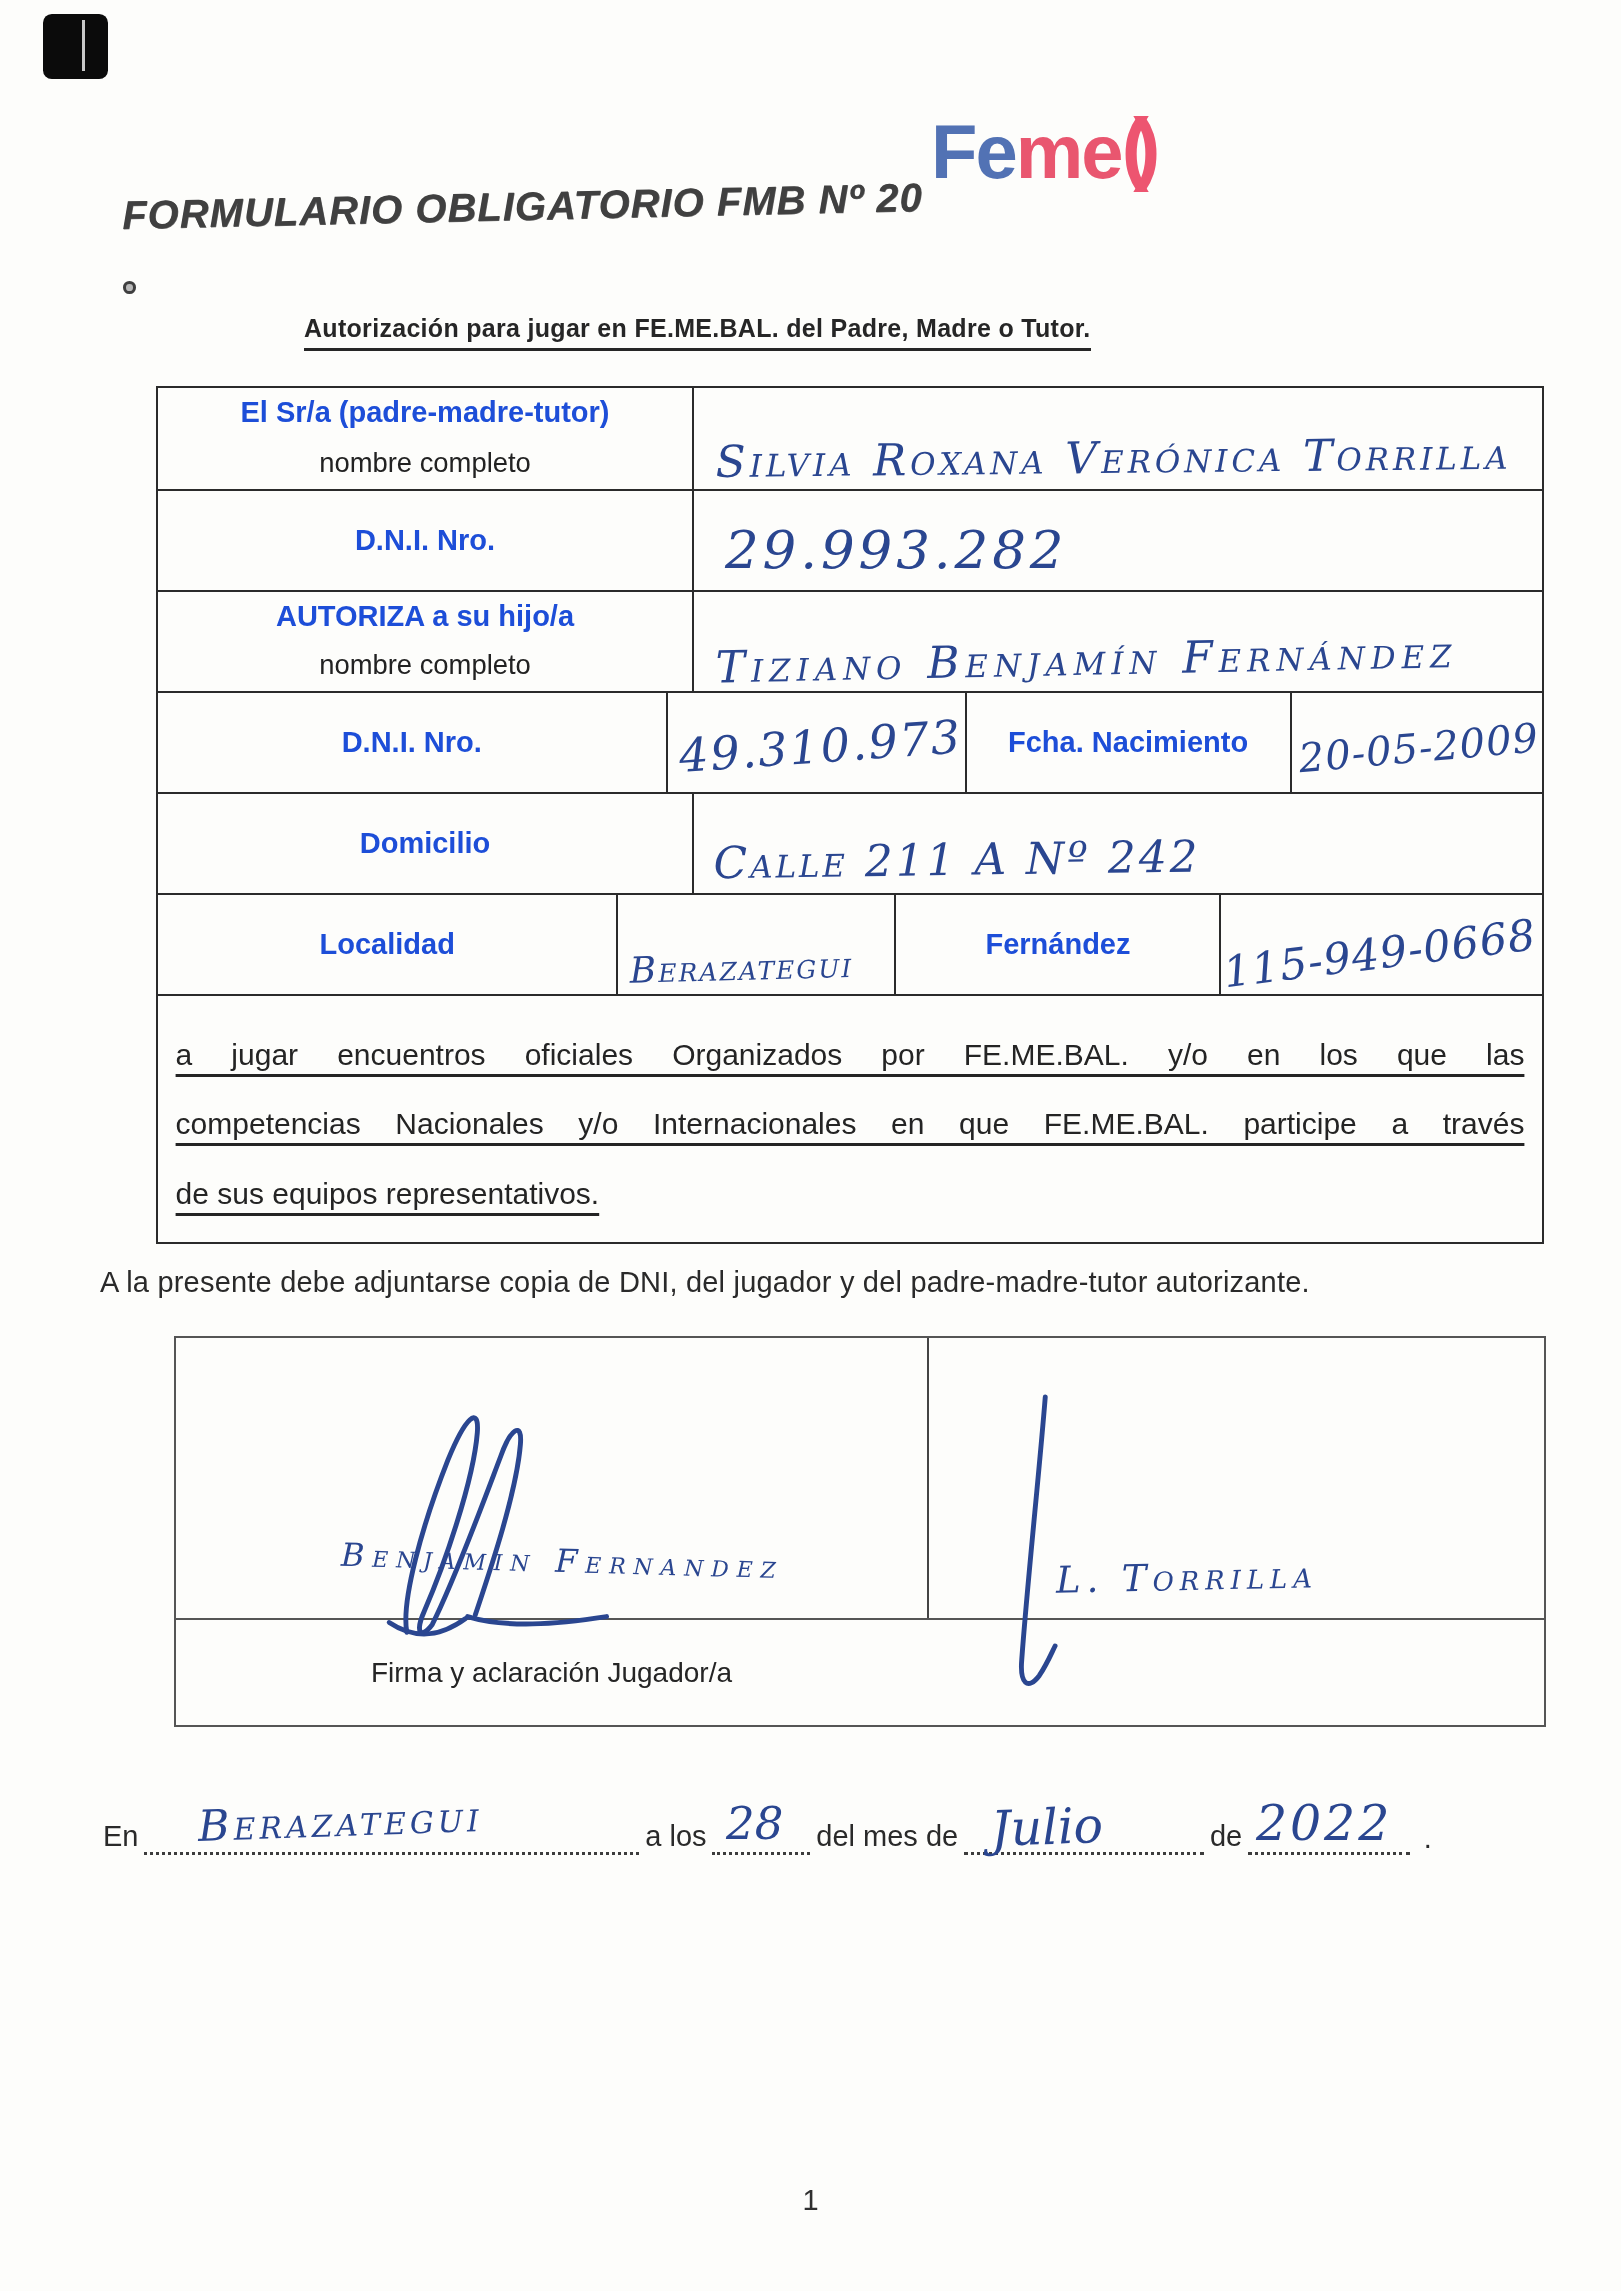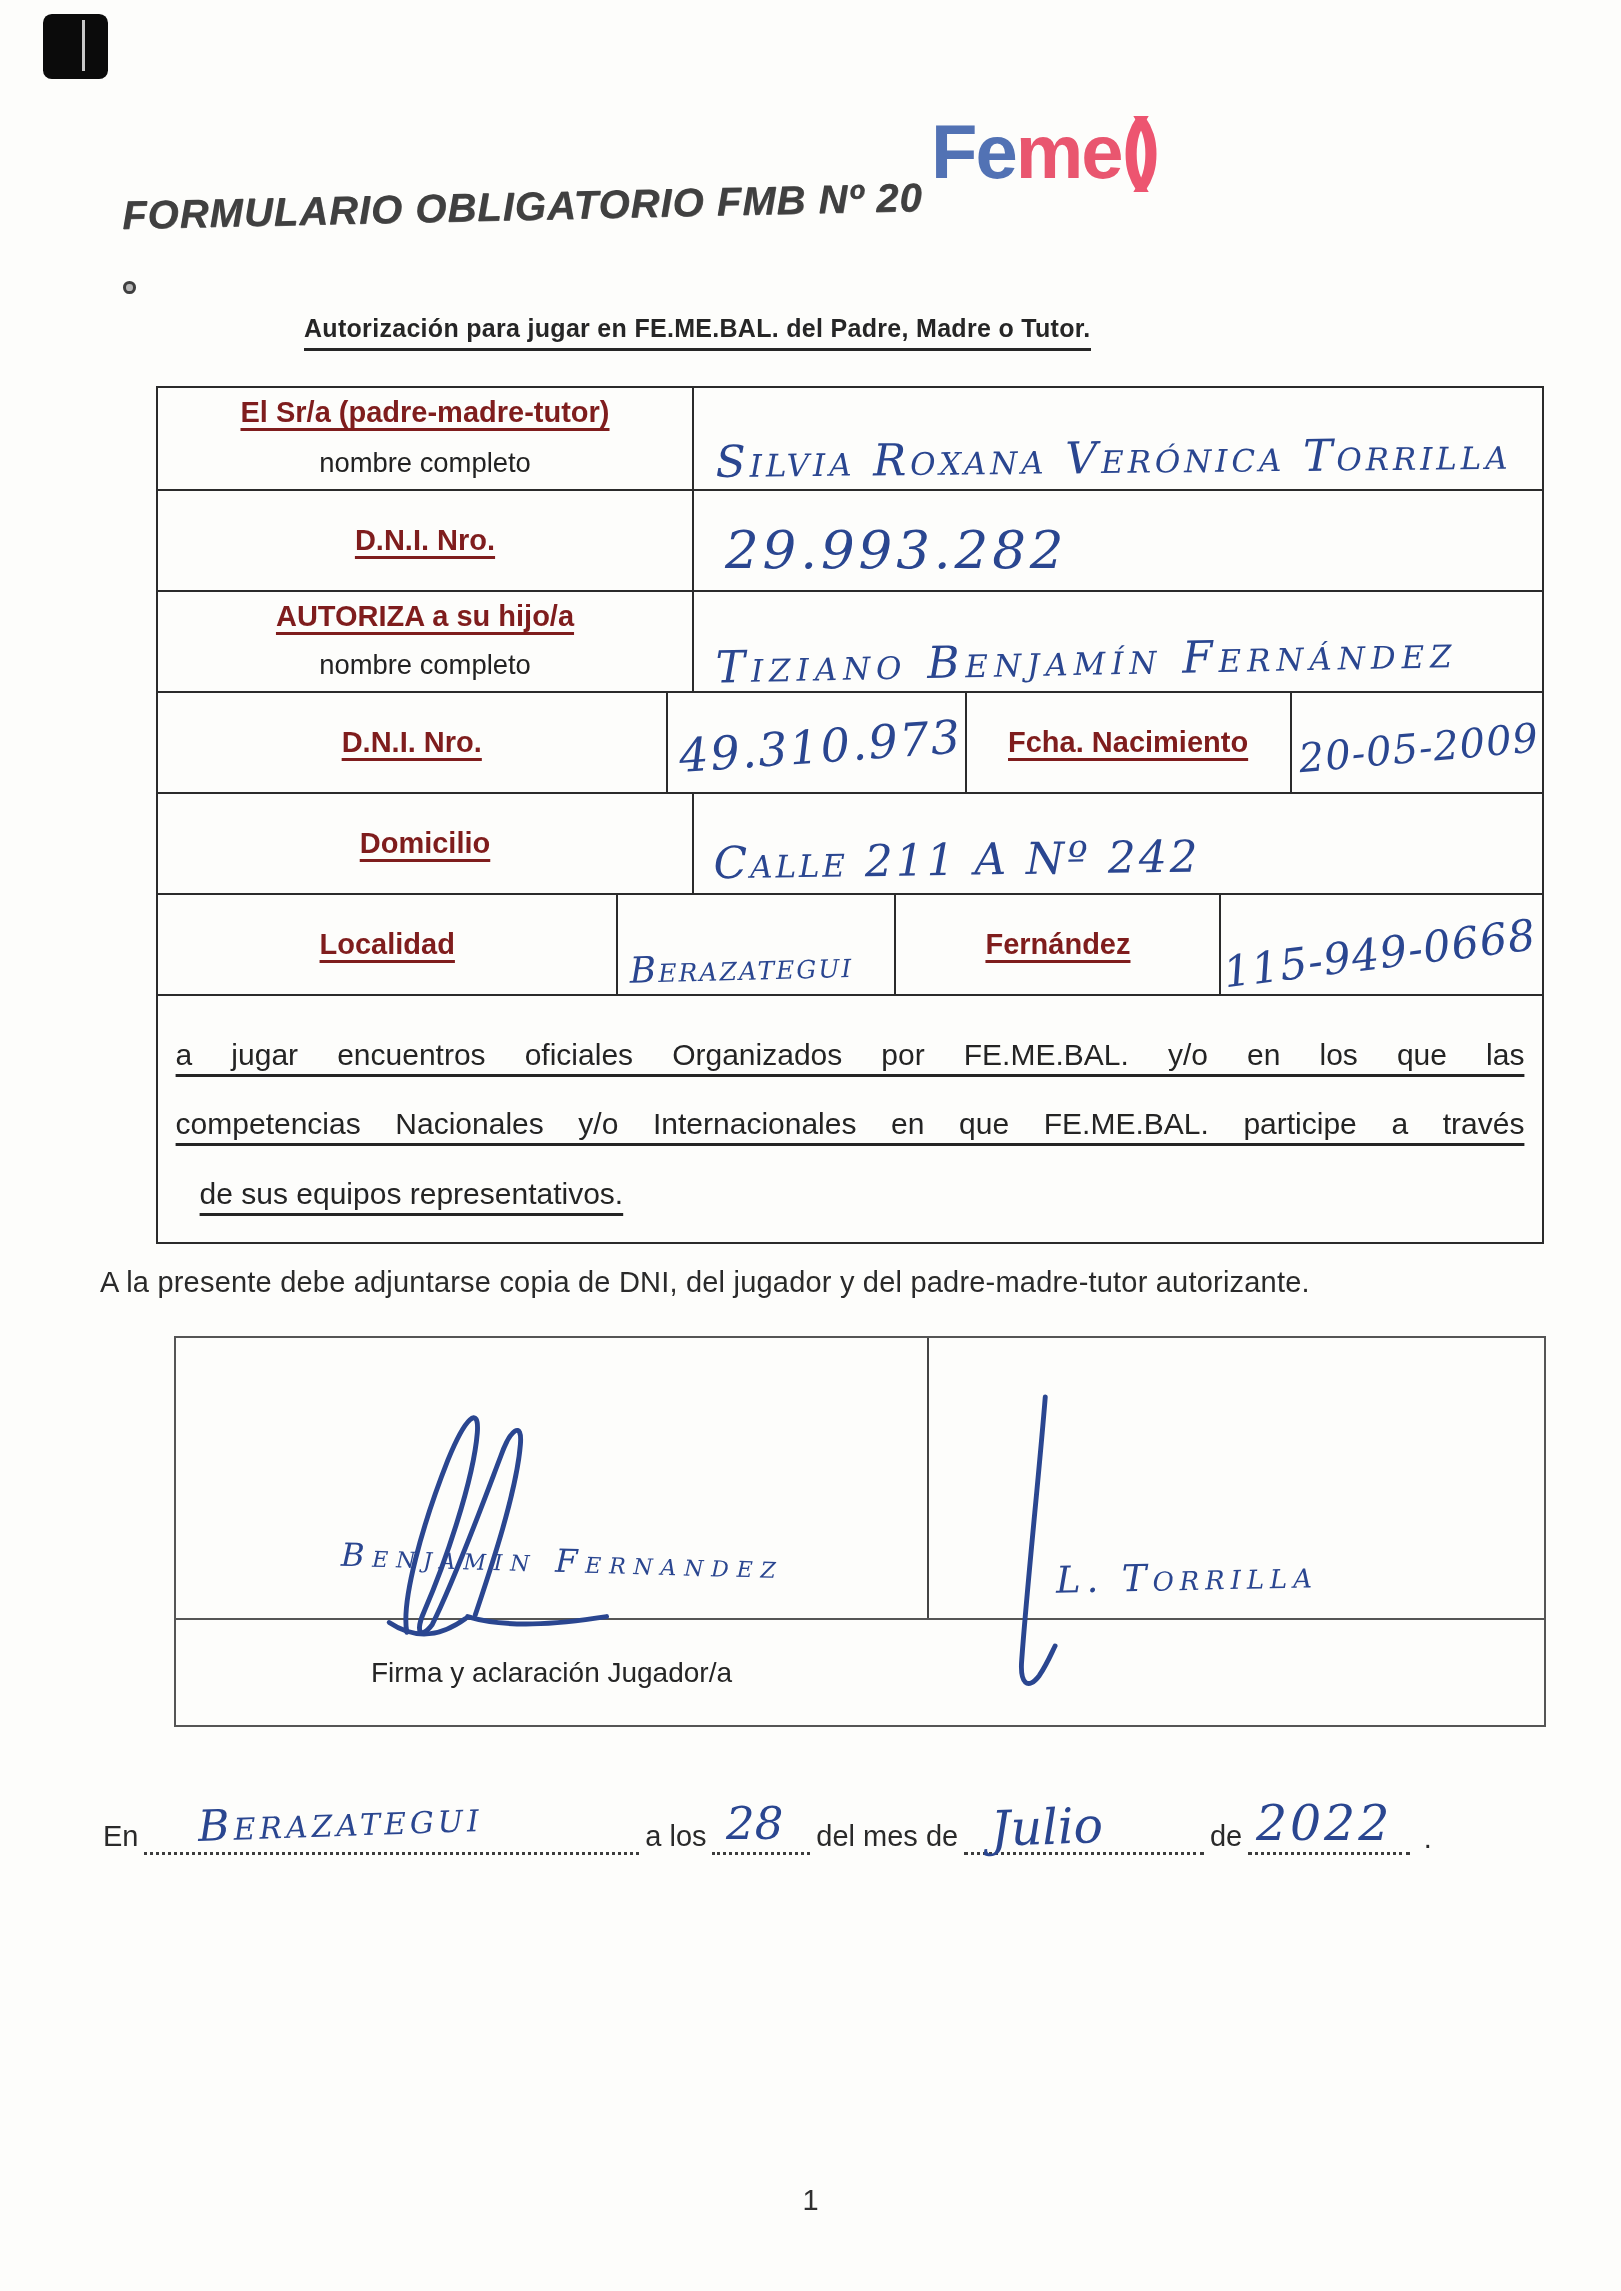--- a/index.html
+++ b/index.html
@@ -46,22 +46,22 @@
   }
   .hand-num{font-family:"DejaVu Serif",serif;font-style:italic;color:#2a4690;white-space:nowrap;}
 
   
   .main-table{position:absolute;left:156px;top:386px;width:1388px;border:2.9px solid #2b2b2b;background:transparent;box-sizing:border-box;}
   .mt-row{display:flex;box-sizing:border-box;position:relative;}
   .mt-row + .mt-row{border-top:2.9px solid #2b2b2b;}
   .h106{height:101px;}
   .label-cell{width:534px;box-sizing:border-box;display:flex;flex-direction:column;align-items:center;justify-content:center;}
   .label-cell.two-line{justify-content:space-between;padding:7.8px 0 9.8px 0;}
-  .lbl{font-size:29px;font-weight:bold;color:#7f1d1d;
-       text-decoration:underline;text-decoration-thickness:2.9px;text-underline-offset:5.9px;}
+  .lbl{font-size:29px;font-weight:bold;color:#1d4ed8;
+       text-decoration-thickness:2.9px;text-underline-offset:5.9px;}
   .sublbl{font-size:27.4px;color:#222;}
   .val-cell{flex:1;border-left:2.9px solid #2b2b2b;box-sizing:border-box;position:relative;display:flex;align-items:flex-end;overflow:visible;}
   .cell-mid{flex:0 0 278px;}
   .cell-lbl2{flex:0 0 325px;border-left:2.9px solid #2b2b2b;box-sizing:border-box;display:flex;align-items:center;justify-content:center;}
   .cell-last{flex:1;border-left:2.9px solid #2b2b2b;box-sizing:border-box;position:relative;display:flex;align-items:flex-end;overflow:visible;}
 
   .hw-name{font-size:44px;letter-spacing:3.9px;padding:0 0 5.9px 21.6px;transform:rotate(-0.6deg);}
   .hw-name.child{letter-spacing:5.9px;transform:rotate(-1.2deg);}
   .hw-dni{font-size:53px;letter-spacing:3.9px;padding:0 0 9.8px 31px;}
   .hw-dni2{font-size:46px;letter-spacing:2px;padding:0 0 7.8px 13.7px;transform:rotate(-4deg);transform-origin:left bottom;}
@@ -69,21 +69,21 @@
   .hw-addr{font-size:44px;letter-spacing:2.9px;padding:0 0 7.8px 19.6px;transform:rotate(-0.8deg);}
   .hw-loc{font-size:36px;letter-spacing:2px;padding:0 0 5.9px 11.8px;transform:rotate(-1.5deg);}
   .hw-tel{font-size:43px;letter-spacing:1px;padding:0 0 2px 5.9px;transform:rotate(-7deg);transform-origin:left bottom;position:relative;top:5.9px;}
 
   .para-cell{padding:23.5px 17.6px 13.7px 17.6px;box-sizing:border-box;}
   .para-line{
     font-size:30px;color:#242424;line-height:2.32;
     text-decoration:underline;text-decoration-thickness:2.5px;text-underline-offset:8.8px;
     text-align:justify;text-align-last:justify;
   }
-  .para-line.last{text-align-last:left;margin-left:24px;}
+  .para-line.last{text-align-last:left;}
 
   .note{position:absolute;left:100px;top:1266px;font-size:29px;color:#2a2a2a;letter-spacing:0.2px;}
 
   
   .sig-table{position:absolute;left:174px;top:1336px;width:1372px;border:2px solid #555;box-sizing:border-box;}
   .sig-row{display:flex;height:280px;}
   .sig-cell{position:relative;box-sizing:border-box;}
   .sig-cell.left{width:751px;}
   .sig-cell.right{flex:1;border-left:2px solid #444;}
   .cap-row{display:flex;height:105px;border-top:2px solid #555;}

